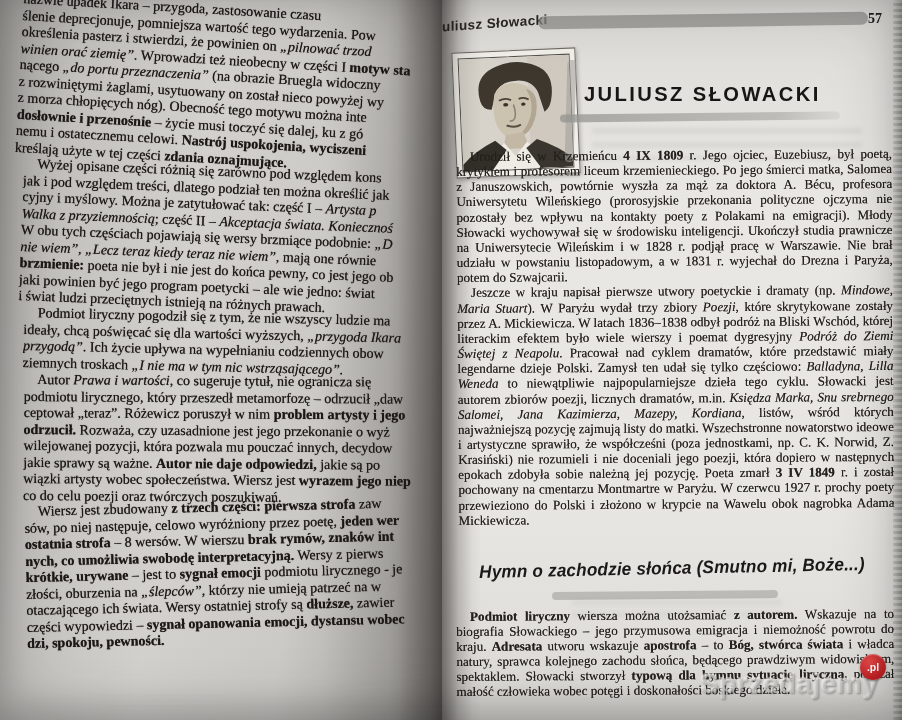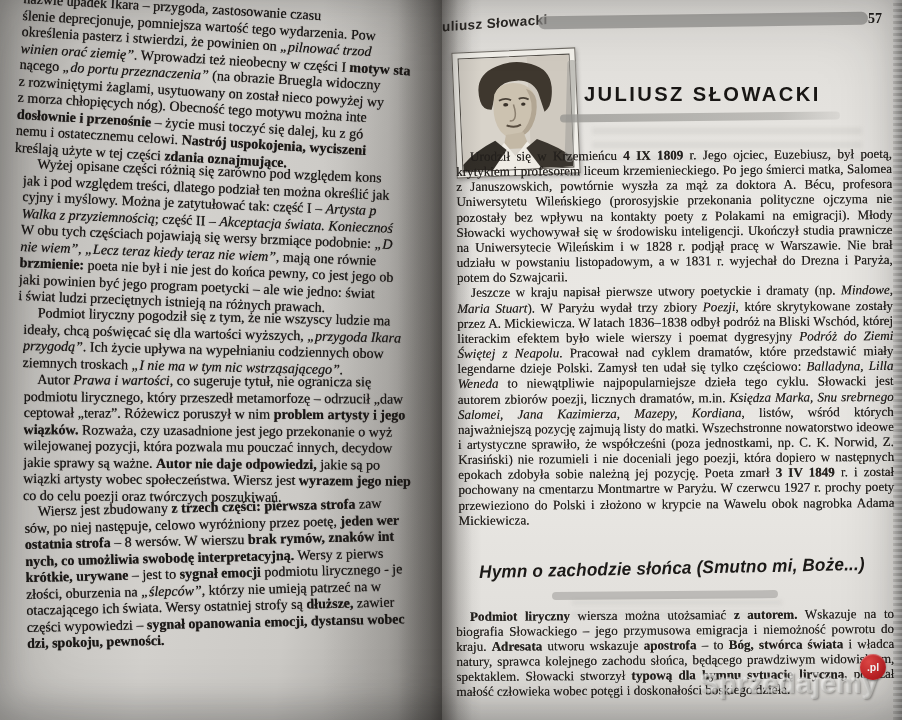--- a/index.html
+++ b/index.html
@@ -178,21 +178,21 @@
         <div class="lp-block">
           <div class="tl"><span>    Podmiot liryczny pogodził się z tym, że nie wszyscy ludzie ma</span></div>
           <div class="tl"><span>ideały, chcą poświęcać się dla wartości wyższych, </span><span class="i">„przygoda Ikara</span></div>
           <div class="tl"><span class="i">przygodą”</span><span>. Ich życie upływa na wypełnianiu codziennych obow</span></div>
           <div class="tl"><span>ziemnych troskach </span><span class="i">„I nie ma w tym nic wstrząsającego”.</span></div>
         </div>
         <div class="lp-block">
           <div class="tl"><span>    Autor </span><span class="i">Prawa i wartości</span><span>, co sugeruje tytuł, nie ogranicza się</span></div>
           <div class="tl"><span>podmiotu lirycznego, który przeszedł metamorfozę – odrzucił „daw</span></div>
           <div class="tl"><span>ceptował „teraz”. Różewicz poruszył w nim </span><span class="b">problem artysty i jego</span></div>
-          <div class="tl"><span class="b">wiązków.</span><span> Rozważa, czy uzasadnione jest jego przekonanie o wyż</span></div>
+          <div class="tl"><span class="b">odrzucił.</span><span> Rozważa, czy uzasadnione jest jego przekonanie o wyż</span></div>
           <div class="tl"><span>wilejowanej pozycji, która pozwala mu pouczać innych, decydow</span></div>
           <div class="tl"><span>jakie sprawy są ważne. </span><span class="b">Autor nie daje odpowiedzi,</span><span> jakie są po</span></div>
           <div class="tl"><span>wiązki artysty wobec społeczeństwa. Wiersz jest </span><span class="b">wyrazem jego niep</span></div>
           <div class="tl"><span>co do celu poezji oraz twórczych poszukiwań.</span></div>
         </div>
         <div class="lp-block">
           <div class="tl"><span>    Wiersz jest zbudowany </span><span class="b">z trzech części: pierwsza strofa</span><span> zaw</span></div>
           <div class="tl"><span>sów, po niej następuje, celowo wyróżniony przez poetę, </span><span class="b">jeden wer</span></div>
           <div class="tl"><span class="b">ostatnia strofa</span><span> – 8 wersów. W wierszu </span><span class="b">brak rymów, znaków int</span></div>
           <div class="tl"><span class="b">nych, co umożliwia swobodę interpretacyjną.</span><span> Wersy z pierws</span></div>

